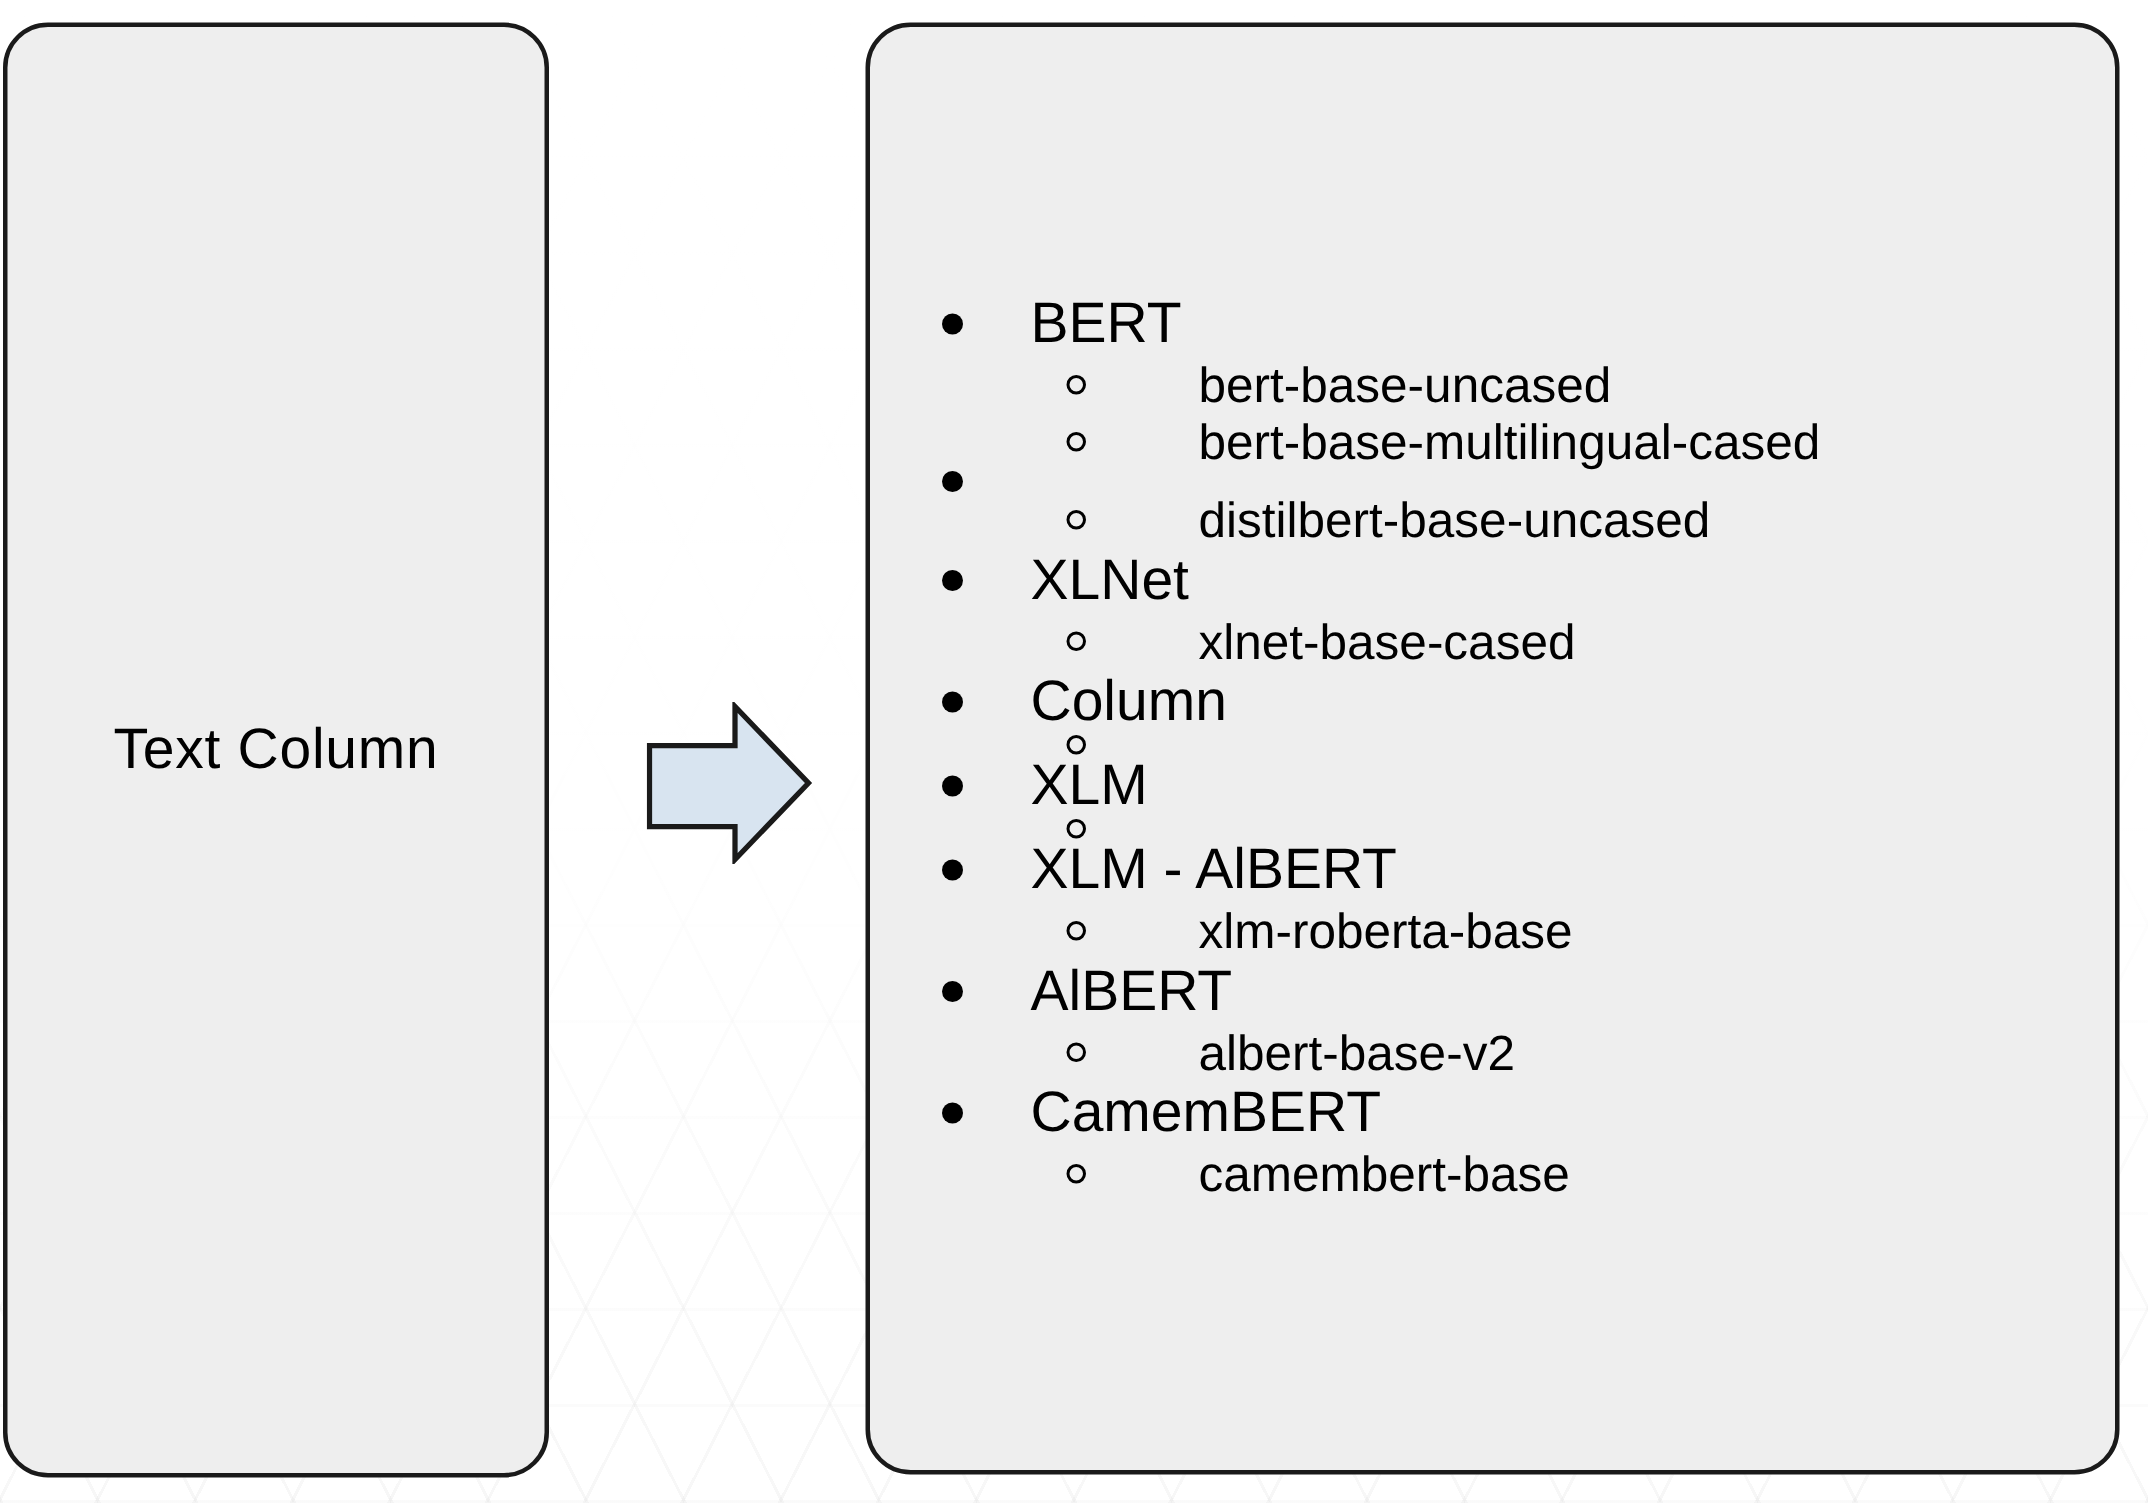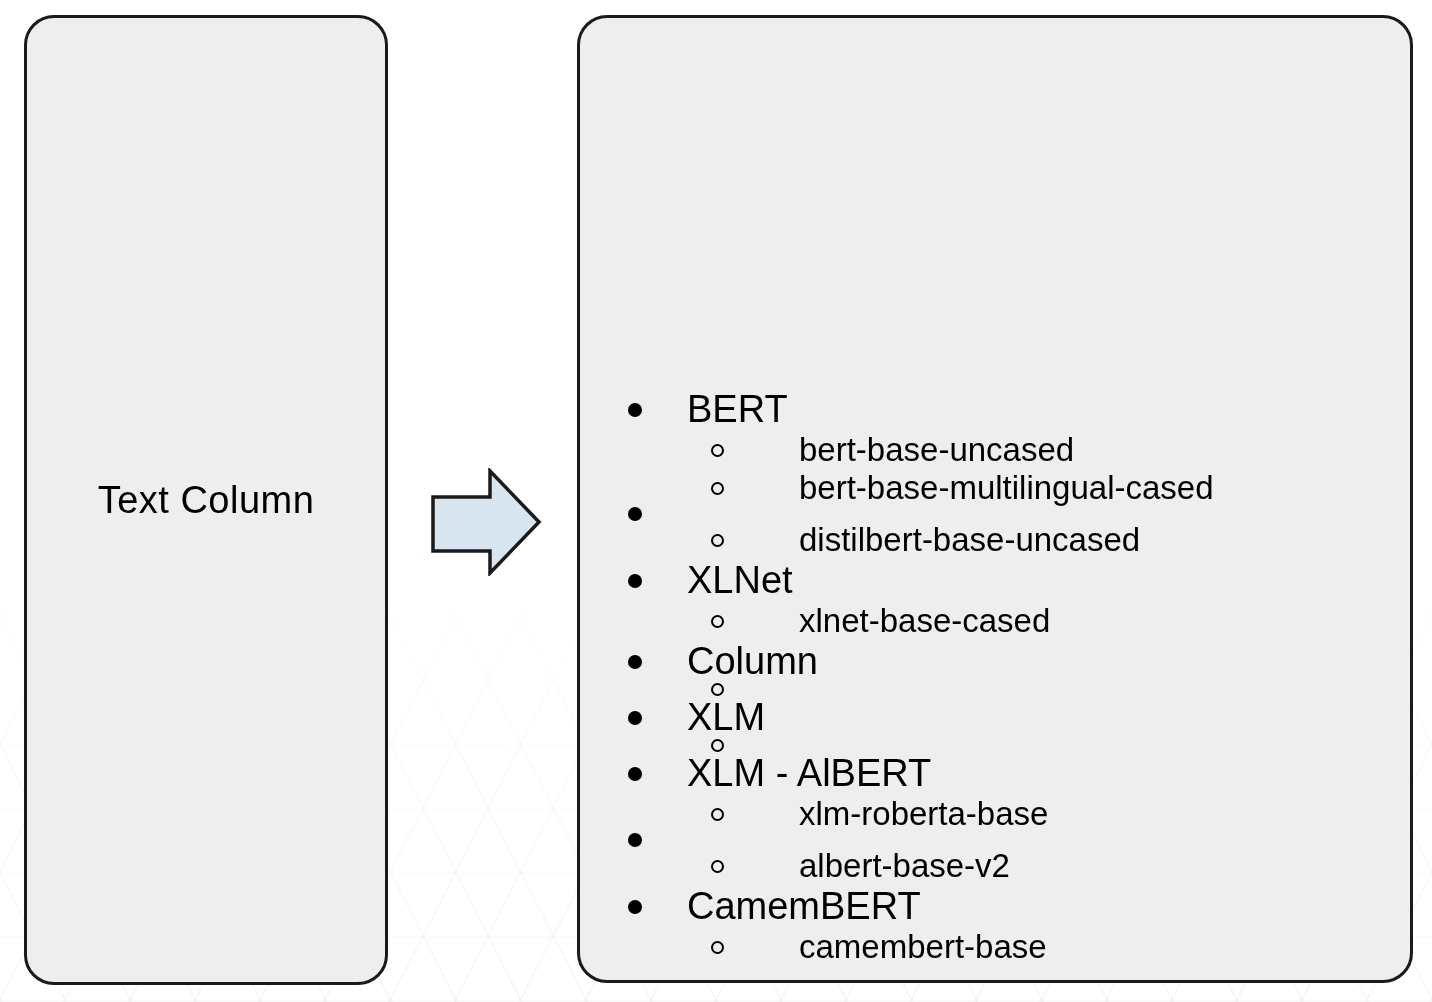--- a/index.html
+++ b/index.html
@@ -18,32 +18,32 @@
   .canvas { position: relative; width: 1432px; height: 1002px; }
 
   .panel {
     position: absolute;
     background: #eeeeee;
     border: 3px solid #1a1a1a;
     border-radius: 30px;
     box-sizing: border-box;
   }
   .left-panel {
-    left: 24px; top: 15px; width: 364px; height: 970px;
+    left: 2px; top: 15px; width: 364px; height: 970px;
     display: flex; align-items: center; justify-content: center;
   }
   .left-label { font-size: 38px; letter-spacing: 0.5px; }
 
   .arrow-wrap { position: absolute; left: 431px; top: 468px; width: 112px; height: 108px; }
 
   .right-panel { left: 577px; top: 15px; width: 836px; height: 968px; }
   .model-list {
     height: 100%;
     box-sizing: border-box;
-    display: flex; flex-direction: column; justify-content: flex-end;
+    display: flex; flex-direction: column; justify-content: center;
     padding: 12px 16px 14px 0;
   }
   .row { display: flex; align-items: center; white-space: nowrap; }
   .row.l1 { padding-left: 48px; font-size: 38px; }
   .row.l2 { padding-left: 131px; font-size: 33px; gap: 28px; }
   .bullet-filled {
     width: 14px; height: 14px; border-radius: 50%;
     background: #000; margin-right: 45px; flex: none;
   }
   .bullet-hollow {
@@ -113,20 +113,21 @@
         <div class="row l1">
           <span class="bullet-filled"></span>
           <span>XLM - AlBERT</span>
         </div>
         <div class="row l2">
           <span class="bullet-hollow"></span>
           <span>xlm-roberta-base</span>
         </div>
         <div class="row l1">
           <span class="bullet-filled"></span>
+          <span>AlBERT</span>
         </div>
         <div class="row l2">
           <span class="bullet-hollow"></span>
           <span>albert-base-v2</span>
         </div>
         <div class="row l1">
           <span class="bullet-filled"></span>
           <span>CamemBERT</span>
         </div>
         <div class="row l2">

